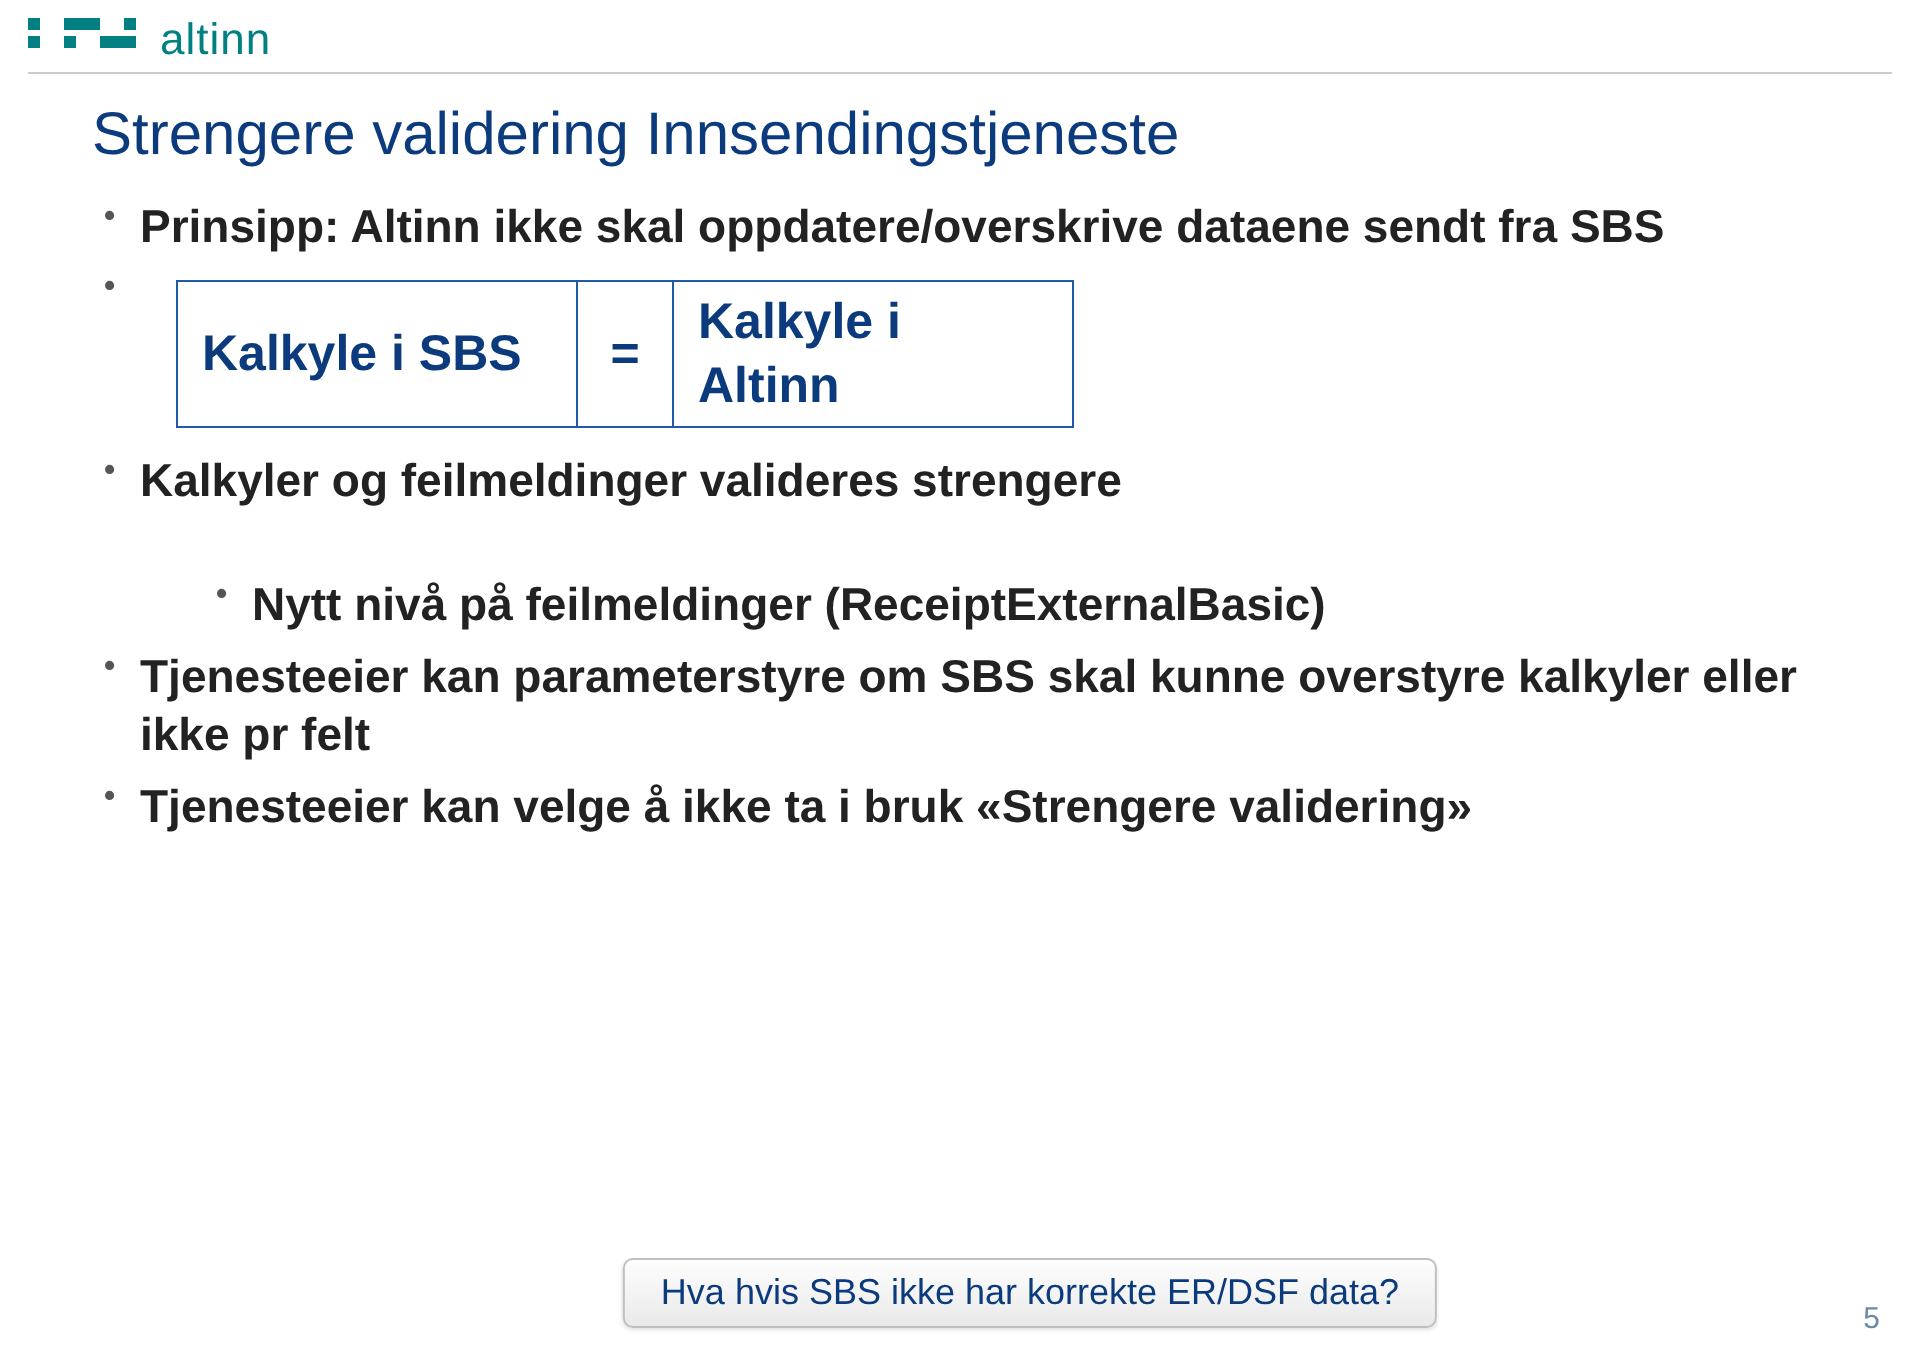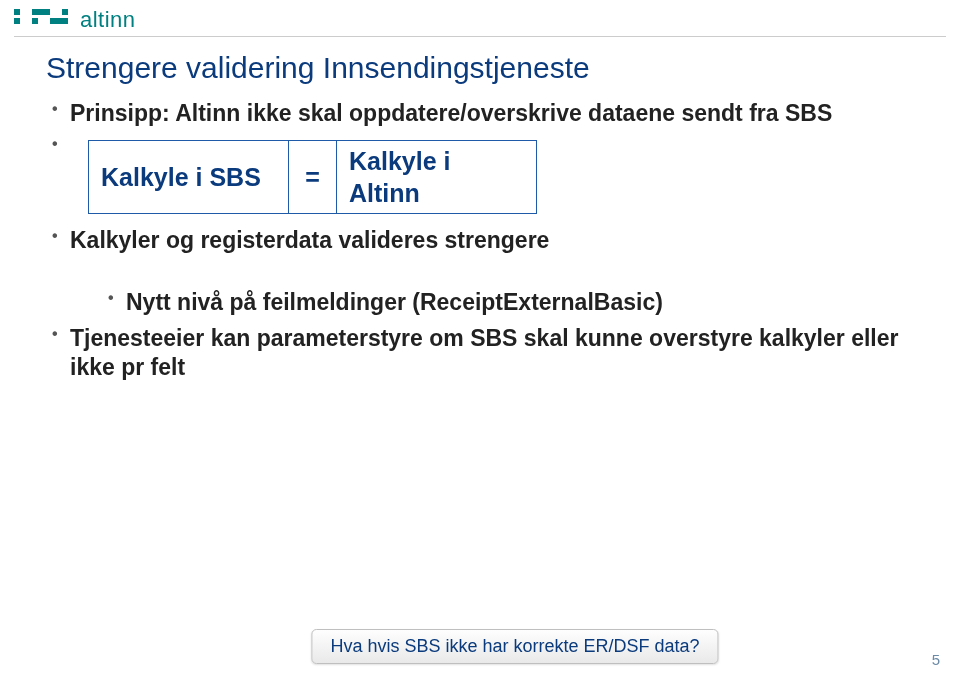--- a/index.html
+++ b/index.html
@@ -82,26 +82,27 @@
                 <tr>
               <td class="c1">Kalkyle i SBS</td>
               <td class="c2">=</td>
               <td class="c3">Kalkyle i Altinn</td>
             </tr>
           </tbody>
             </table>
         </div>
       </li>
       <li>
-        <span>Kalkyler og registerdata valideres strengere</span>
+        <span>Kalkyler og feilmeldinger valideres strengere</span>
         <ul class="sub1">
           <li>
             <span>Nytt nivå på feilmeldinger (ReceiptExternalBasic)</span>
           </li>
         </ul>
       </li>
       <li>Tjenesteeier kan parameterstyre om SBS skal kunne overstyre kalkyler eller ikke pr felt</li>
+      <li>Tjenesteeier kan velge å ikke ta i bruk «Strengere validering»</li>
     </ul>
   </div>
 
   <div class="callout">Hva hvis SBS ikke har korrekte ER/DSF data?</div>
   <div class="pagenum">5</div>
 </div>
 
 </body></html>

